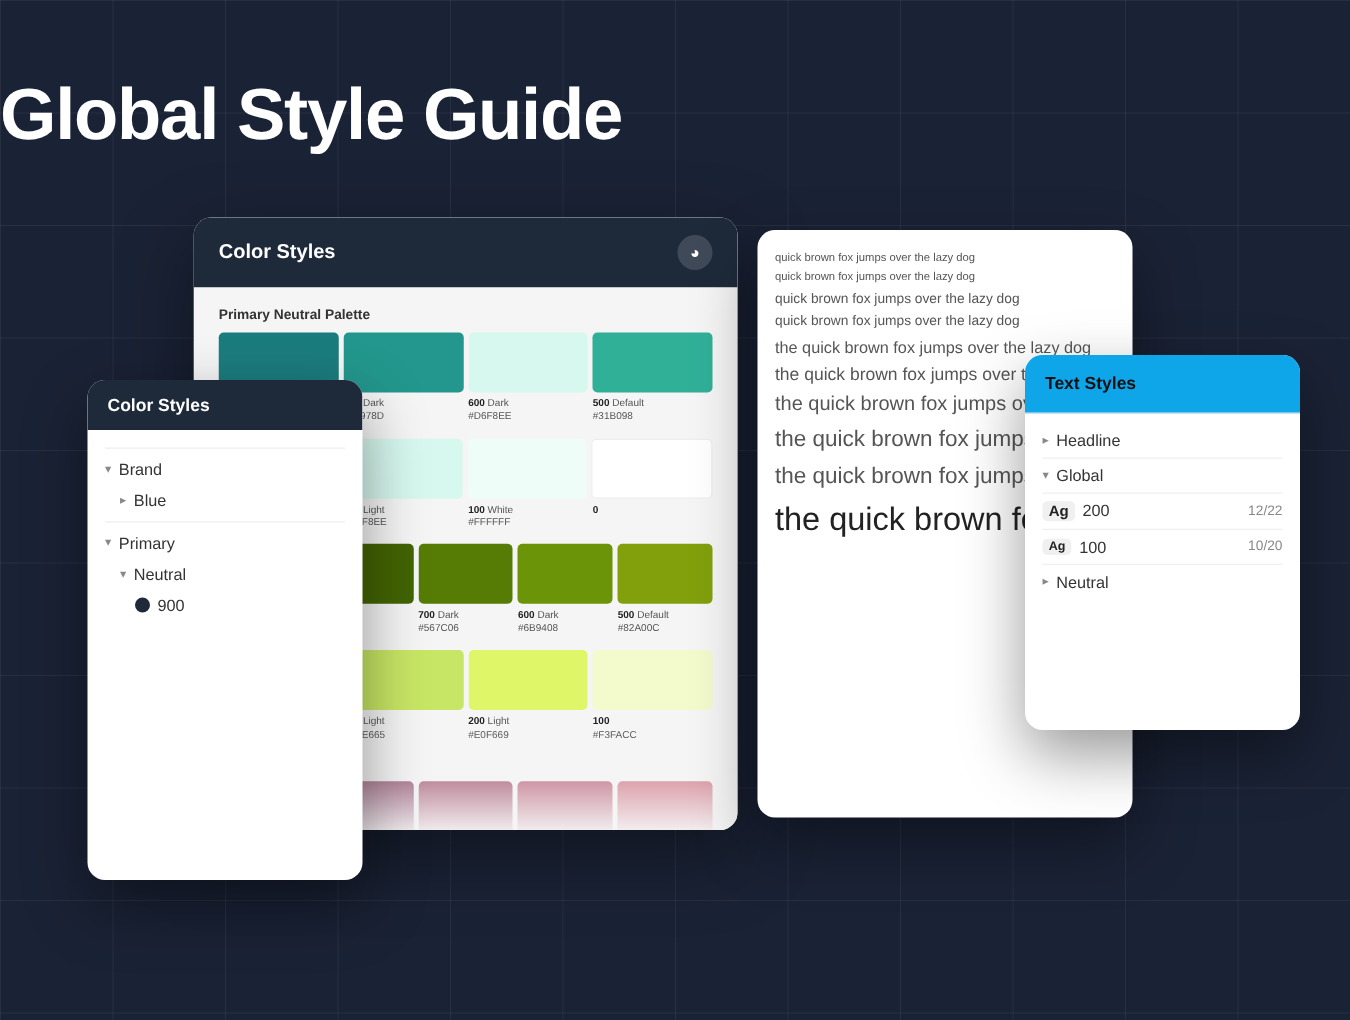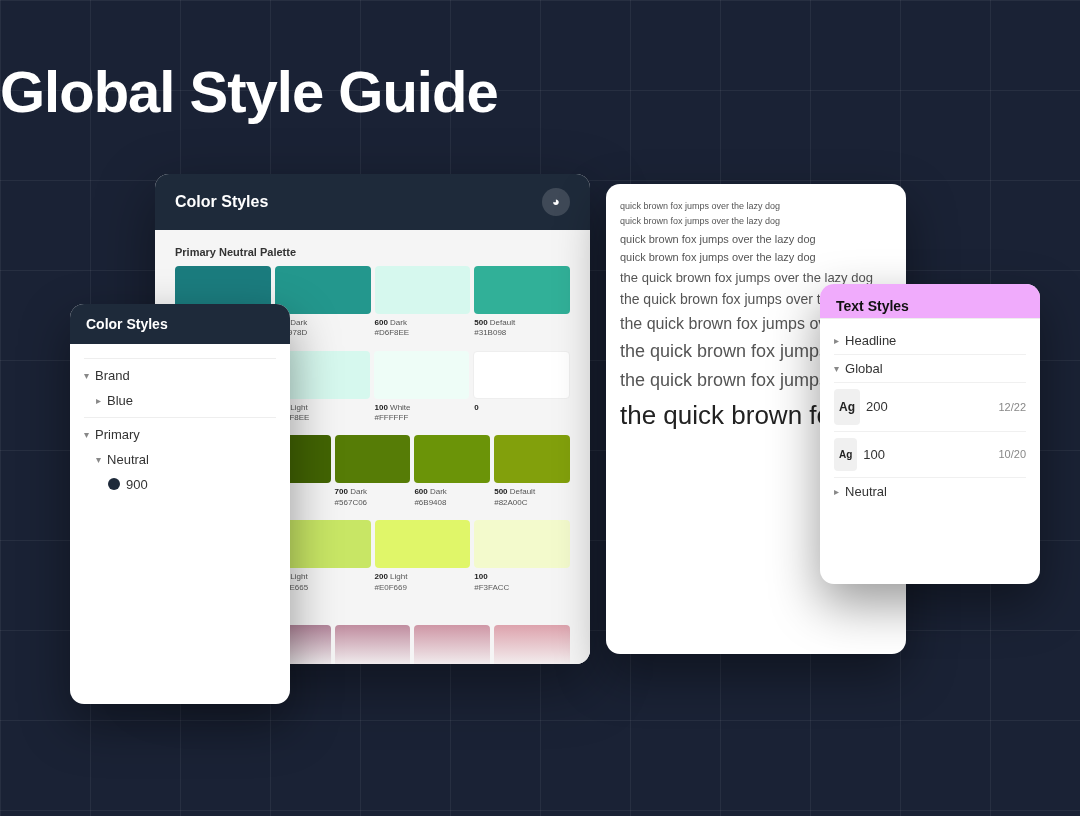--- a/index.html
+++ b/index.html
@@ -255,22 +255,22 @@
       top: 110px;
       width: 220px;
       height: 300px;
       background: #fff;
       border-radius: 14px;
       overflow: hidden;
       box-shadow: 0 20px 50px rgba(0,0,0,0.4);
       z-index: 3;
     }
     .cts-header {
-      background: #f0abfc;
-      padding: 14px 16px 4px;
+      background: #0ea5e9;
+      padding: 14px 16px 16px;
       font-size: 14px;
       font-weight: 700;
       color: #111;
       border-bottom: 1px solid #eee;
     }
     .cts-body {
       padding: 8px 14px;
     }
     .cts-item {
       display: flex;
@@ -279,21 +279,21 @@
       font-size: 13px;
       color: #333;
       gap: 6px;
       border-bottom: 1px solid #f0f0f0;
     }
     .cts-item:last-child { border-bottom: none; }
     .cts-item .arrow { font-size: 10px; color: #888; }
     .cts-ag {
       background: #f0f0f0;
       border-radius: 4px;
-      padding: 11px 5px;
+      padding: 1px 5px;
       font-size: 12px;
       font-weight: 600;
       color: #222;
     }
     .cts-meta {
       font-size: 11px;
       color: #888;
       margin-left: auto;
     }
 

